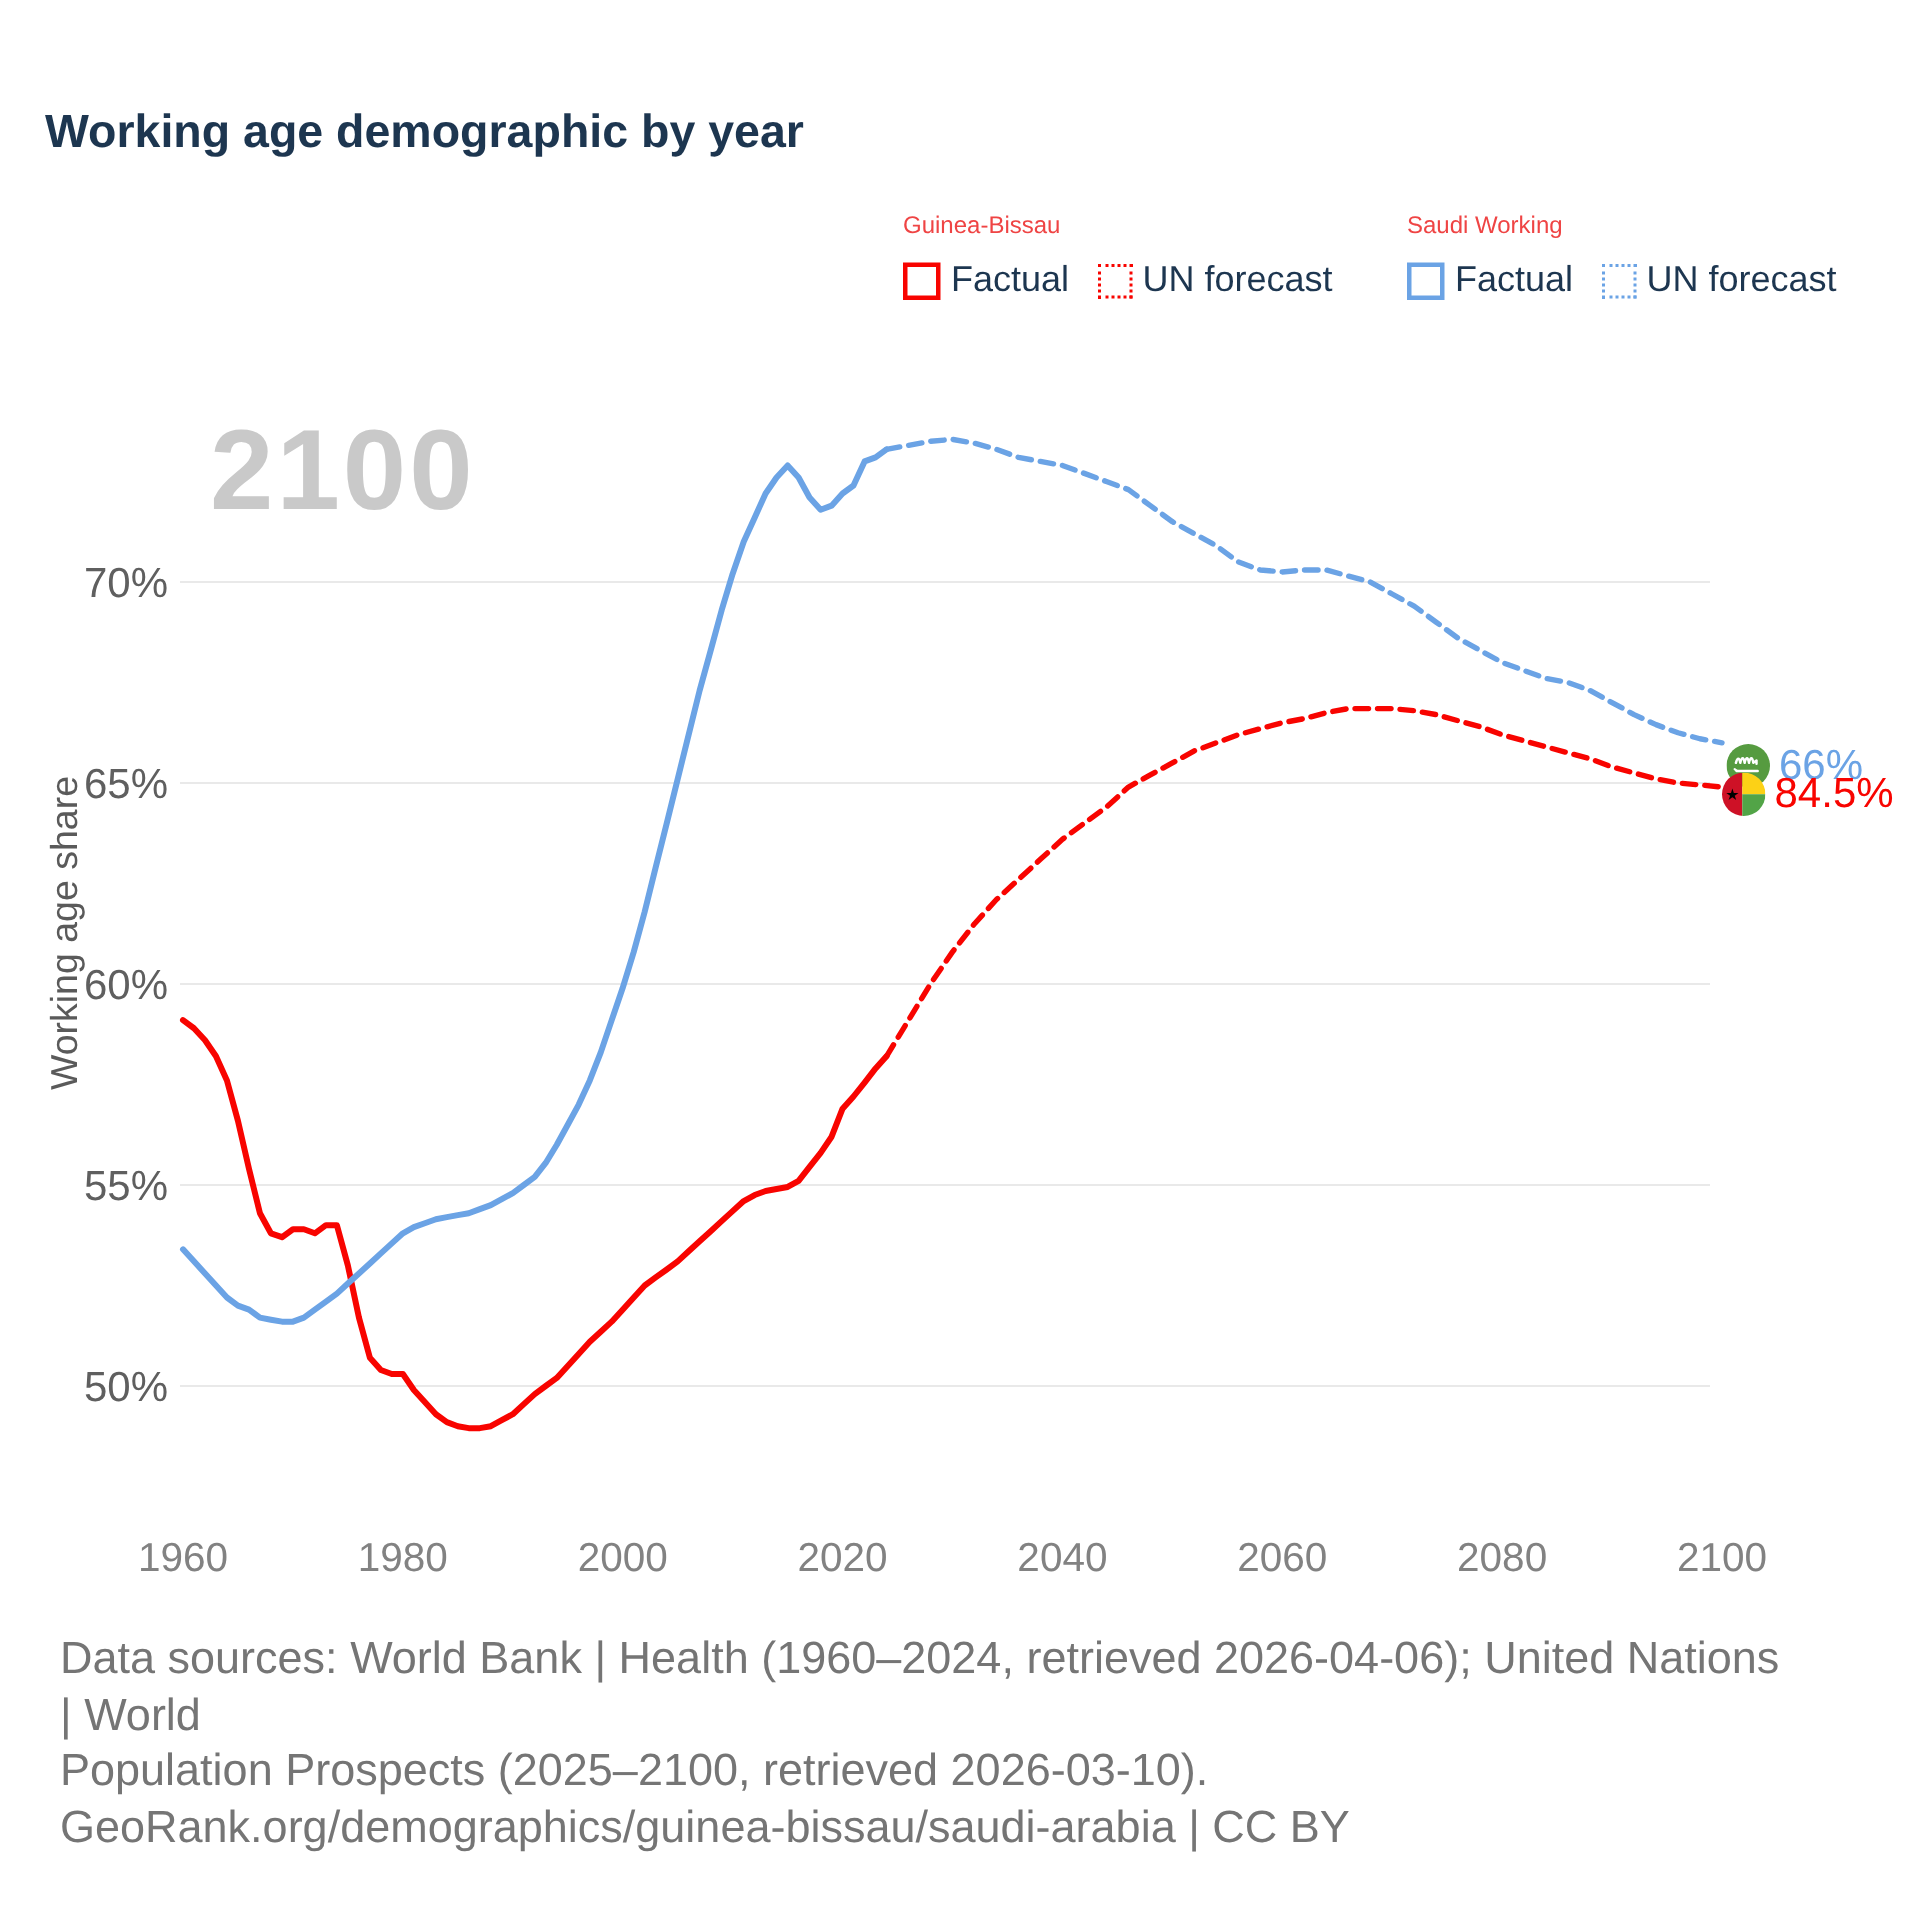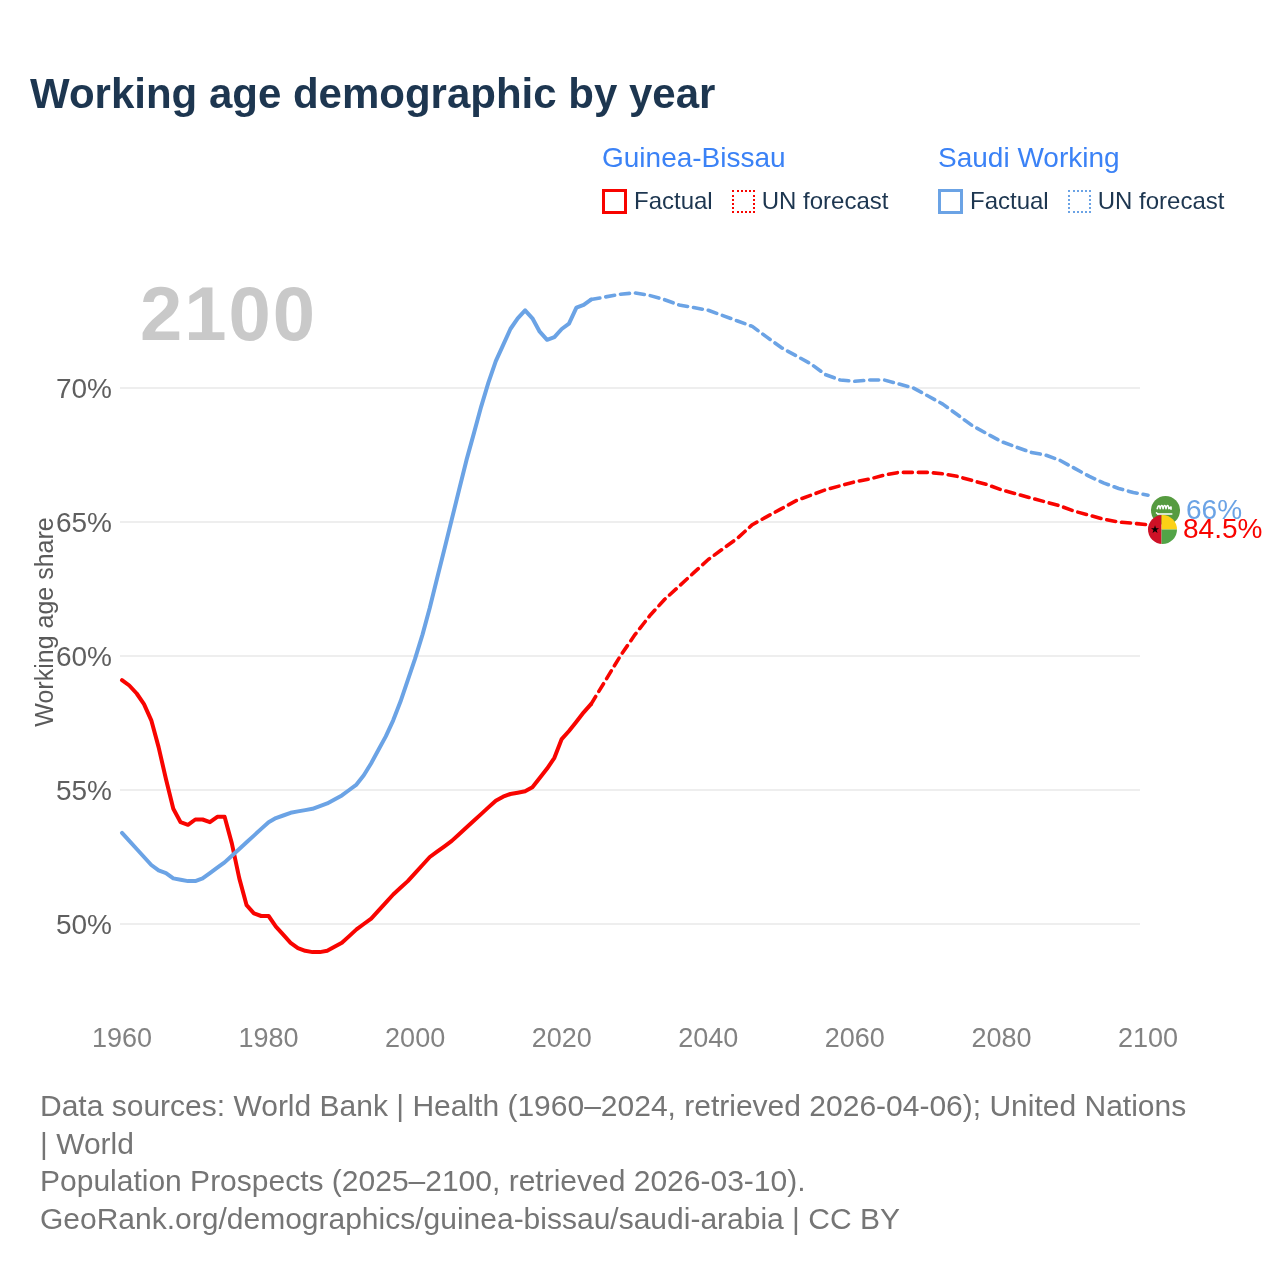--- a/index.html
+++ b/index.html
@@ -2,29 +2,29 @@
 <html><head>
 <meta charset="utf-8">
 <style>
   html,body{margin:0;padding:0;}
   body{
     width:1280px;height:1280px;position:relative;background:#ffffff;overflow:hidden;
     font-family:"Liberation Sans","DejaVu Sans",sans-serif;
   }
   .abs{position:absolute;}
   #page-title{
-    left:30px;top:70px;font-size:42px;font-weight:bold;color:#1d3650;letter-spacing:0px;
+    left:30px;top:70px;font-size:31px;font-weight:bold;color:#1d3650;letter-spacing:0px;
   }
   #watermark{
     left:140px;top:270px;font-size:76px;font-weight:bold;color:#c9c9c9;letter-spacing:2px;
   }
   .legend-group{top:142px;}
   #legend-group-0{left:602px;}
   #legend-group-1{left:938px;}
-  .legend-header{font-size:28px;color:#3b82f6;margin-bottom:13px;}
+  .legend-header{font-size:16px;color:#ef4444;margin-bottom:13px;}
   .legend-items{display:flex;gap:19px;align-items:flex-start;}
   .legend-item{display:flex;gap:7px;align-items:center;cursor:pointer;}
   .legend-item .label{font-size:24px;color:#1d3650;}
   .swatch{width:19px;height:19px;background:#fff;}
   .swatch.solid{border:3px solid #000;}
   .swatch.dashed{border:2.5px dotted #000;}
   #y-axis-title{
     left:44px;top:622px;transform:translate(-50%,-50%) rotate(-90deg);
     font-size:25px;color:#5a5a5a;white-space:nowrap;
   }

